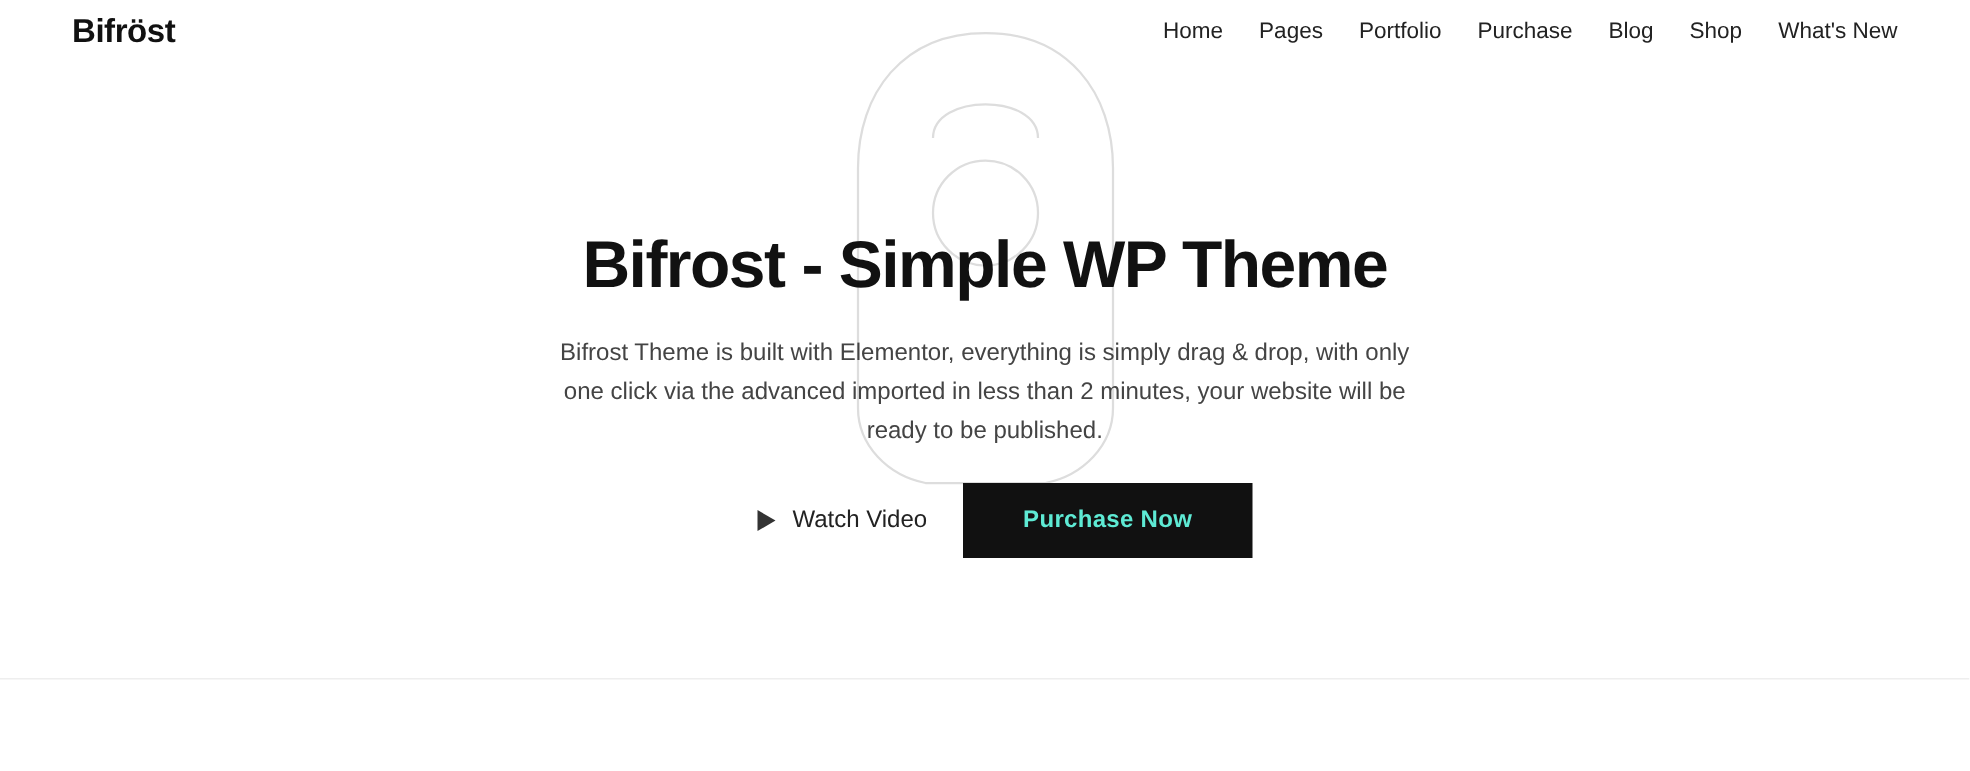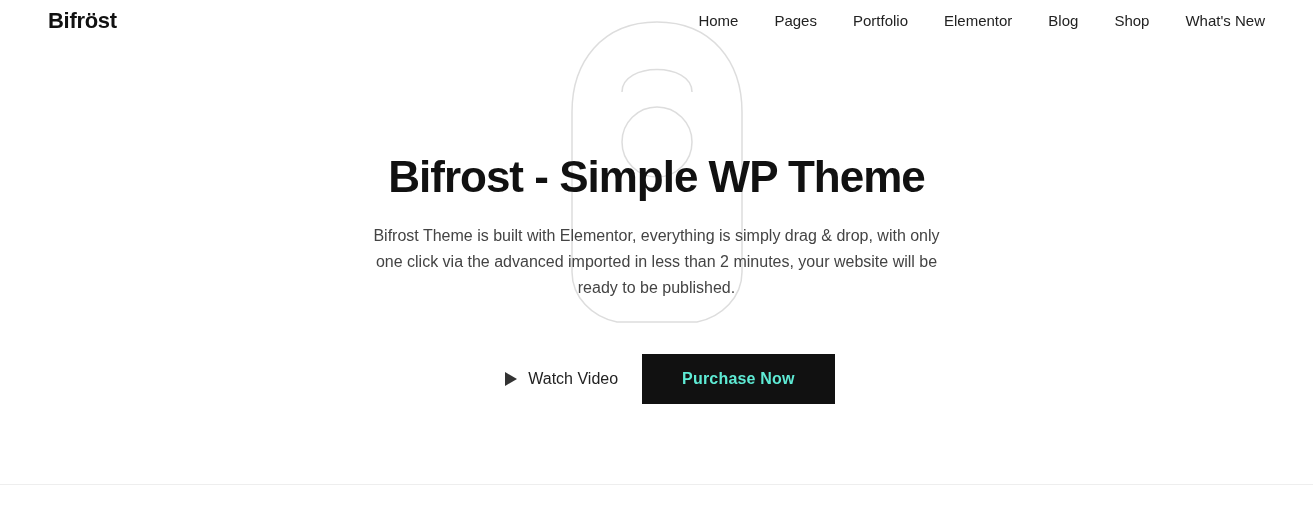--- a/index.html
+++ b/index.html
@@ -30,21 +30,21 @@
     .logo {
       font-size: 22px;
       font-weight: 700;
       color: #111;
       letter-spacing: -0.3px;
     }
 
     .nav-links {
       display: flex;
       align-items: center;
-      gap: 36px;
+      gap: 24px;
       list-style: none;
     }
 
     .nav-links li a {
       text-decoration: none;
       color: #222;
       font-size: 15px;
       font-weight: 400;
     }
 
@@ -91,21 +91,21 @@
       line-height: 1.15;
       margin-bottom: 20px;
       margin-top: 100px;
     }
 
     .hero-desc {
       font-size: 16px;
       color: #444;
       line-height: 1.65;
       max-width: 590px;
-      margin-bottom: 52px;
+      margin-bottom: 20px;
     }
 
     .hero-buttons {
       display: flex;
       align-items: center;
       gap: 0;
     }
 
     .btn-watch {
       display: flex;
@@ -163,21 +163,21 @@
 </head>
 <body>
 
 <nav>
   <div class="logo">Bifröst</div>
   <ul class="nav-links">
 
   <li><a href="#">Home</a></li>
       <li><a href="#">Pages</a></li>
       <li><a href="#">Portfolio</a></li>
-      <li><a href="#">Elementor</a></li>
+      <li><a href="#">Purchase</a></li>
       <li><a href="#">Blog</a></li>
       <li><a href="#">Shop</a></li>
       <li><a href="#">What's New</a></li>
     </ul>
 </nav>
 
 <section class="hero">
 
   <div class="bg-shape">
     <svg viewBox="0 0 230 320" fill="none" xmlns="http://www.w3.org/2000/svg">

